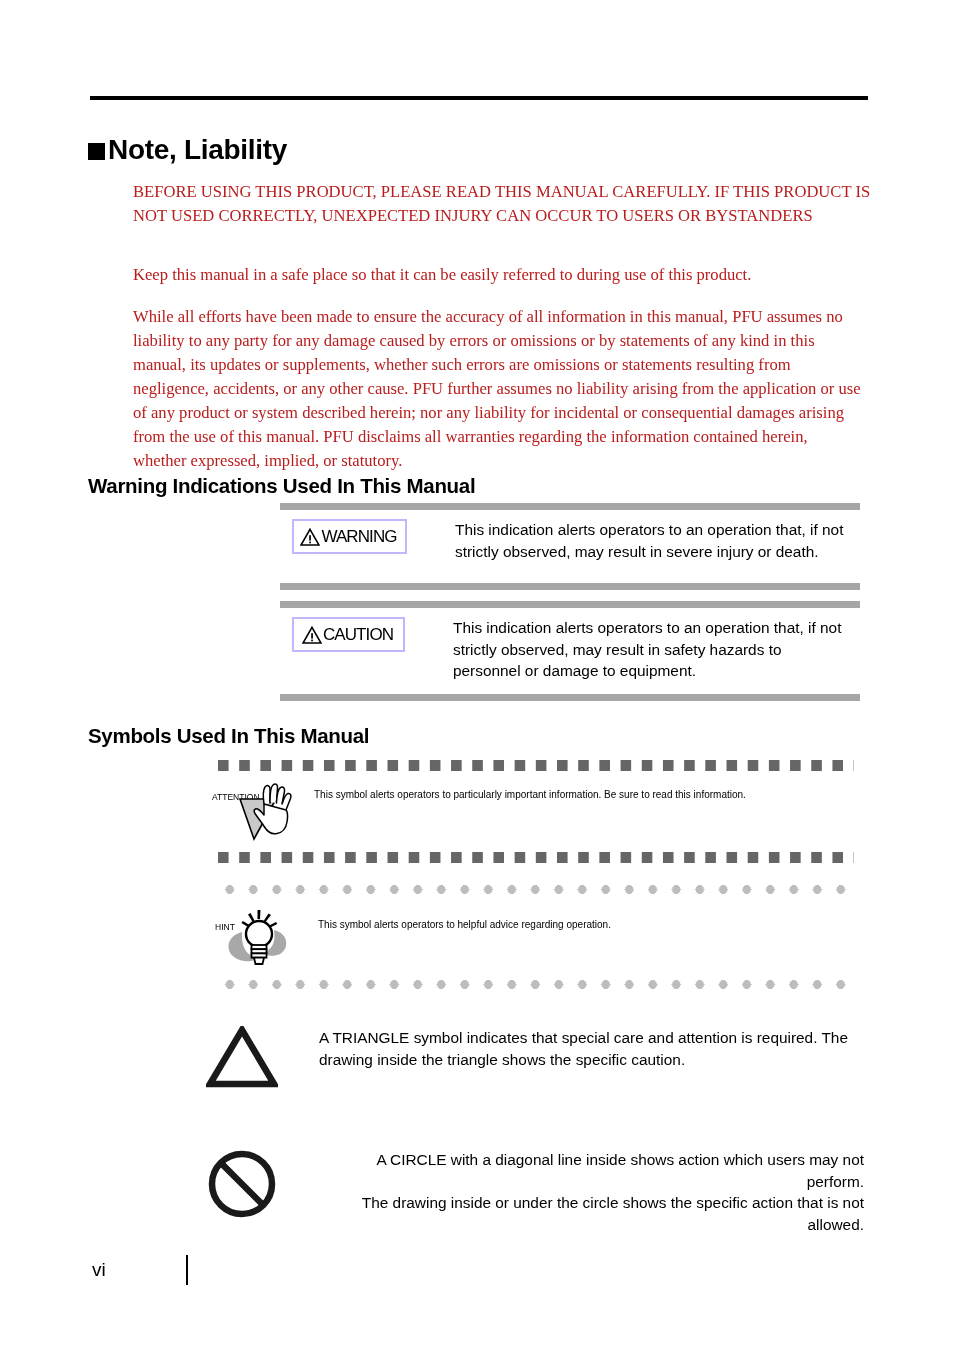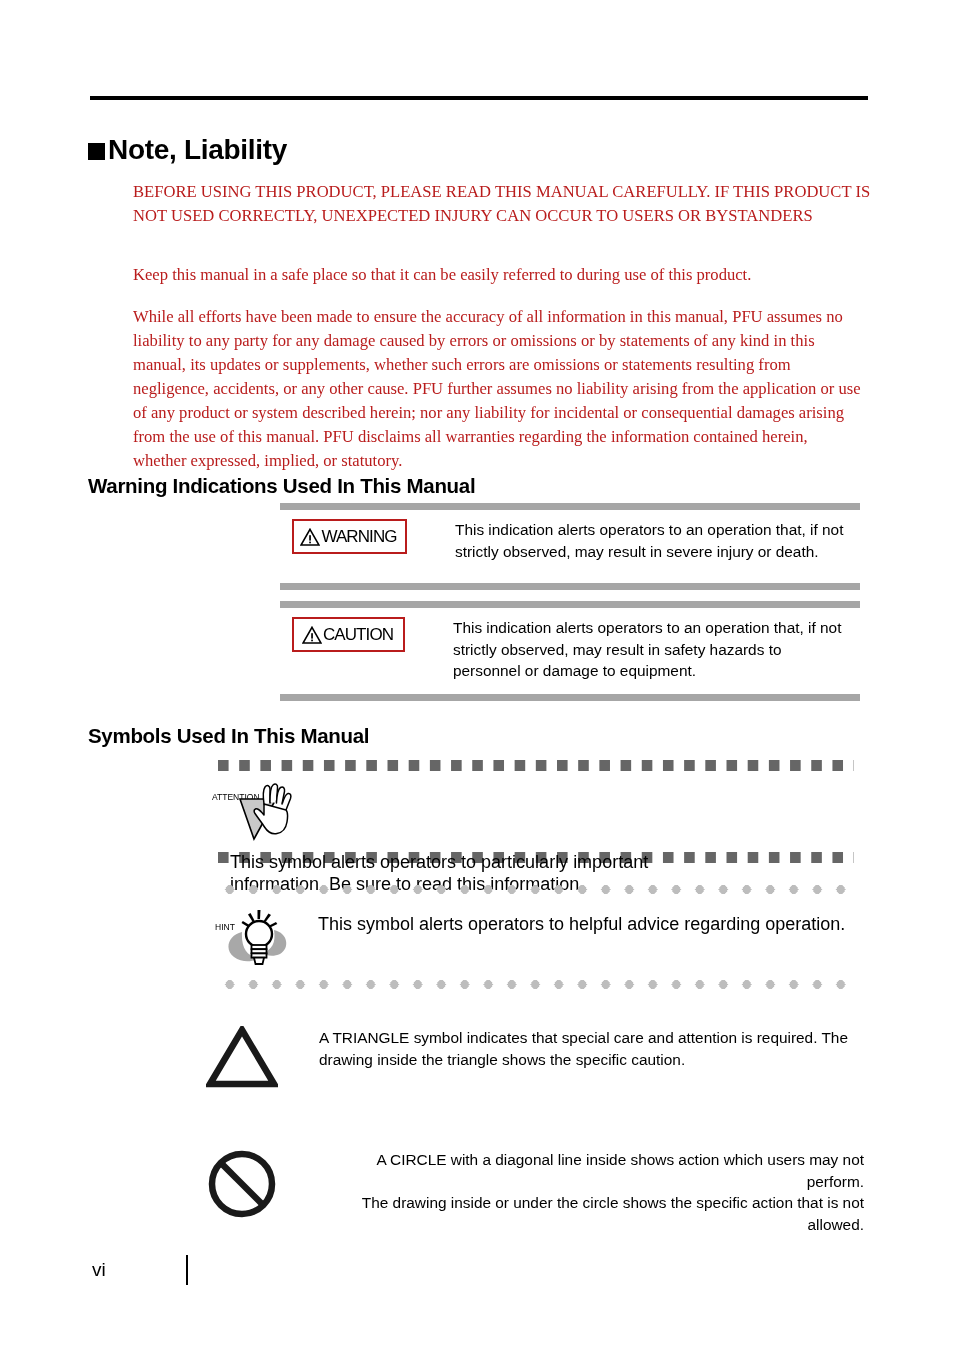--- a/index.html
+++ b/index.html
@@ -95,21 +95,21 @@
     height: 7px;
     background: #a6a6a6;
   }
   .alert-body {
     display: flex;
     align-items: flex-start;
     padding: 9px 0 11px 0;
   }
   .alert-badge {
     box-sizing: border-box;
-    border: 2px solid #b91c1c;
+    border: 2px solid #c4b5fd;
     background: #fff;
     height: 35px;
     display: flex;
     align-items: center;
     justify-content: center;
     gap: 1px;
     padding: 0 7px 0 5px;
     margin-left: 12px;
     flex: none;
   }
@@ -164,33 +164,33 @@
     background-size: 23.5px 9px;
     background-position: 0 0;
     background-repeat: repeat-x;
   }
 
   .symbol-body {
     display: flex;
     align-items: flex-start;
     position: relative;
   }
-  #attention-block .symbol-body { height: 75px; padding-top: 6px; flex-direction: column; }
+  #attention-block .symbol-body { height: 75px; padding-top: 6px; }
   #hint-block .symbol-body { height: 78px; padding-top: 8px; }
 
   .symbol-icon {
     flex: none;
     position: relative;
   }
   #attention-icon { width: 92px; height: 68px; margin-left: -8px; }
   #hint-icon { width: 92px; height: 70px; margin-left: -6px; }
 
   .symbol-text {
     font-family: "Liberation Sans", sans-serif;
-    font-size: 18px;
+    font-size: 10px;
     line-height: 21.5px;
   }
   #attention-text { margin-left: 12px; width: 500px; padding-top: 7px; }
   #hint-text { margin-left: 14px; width: 540px; padding-top: 12px; }
 
   
   .plain-symbol-row {
     position: absolute;
     display: flex;
     align-items: flex-start;

